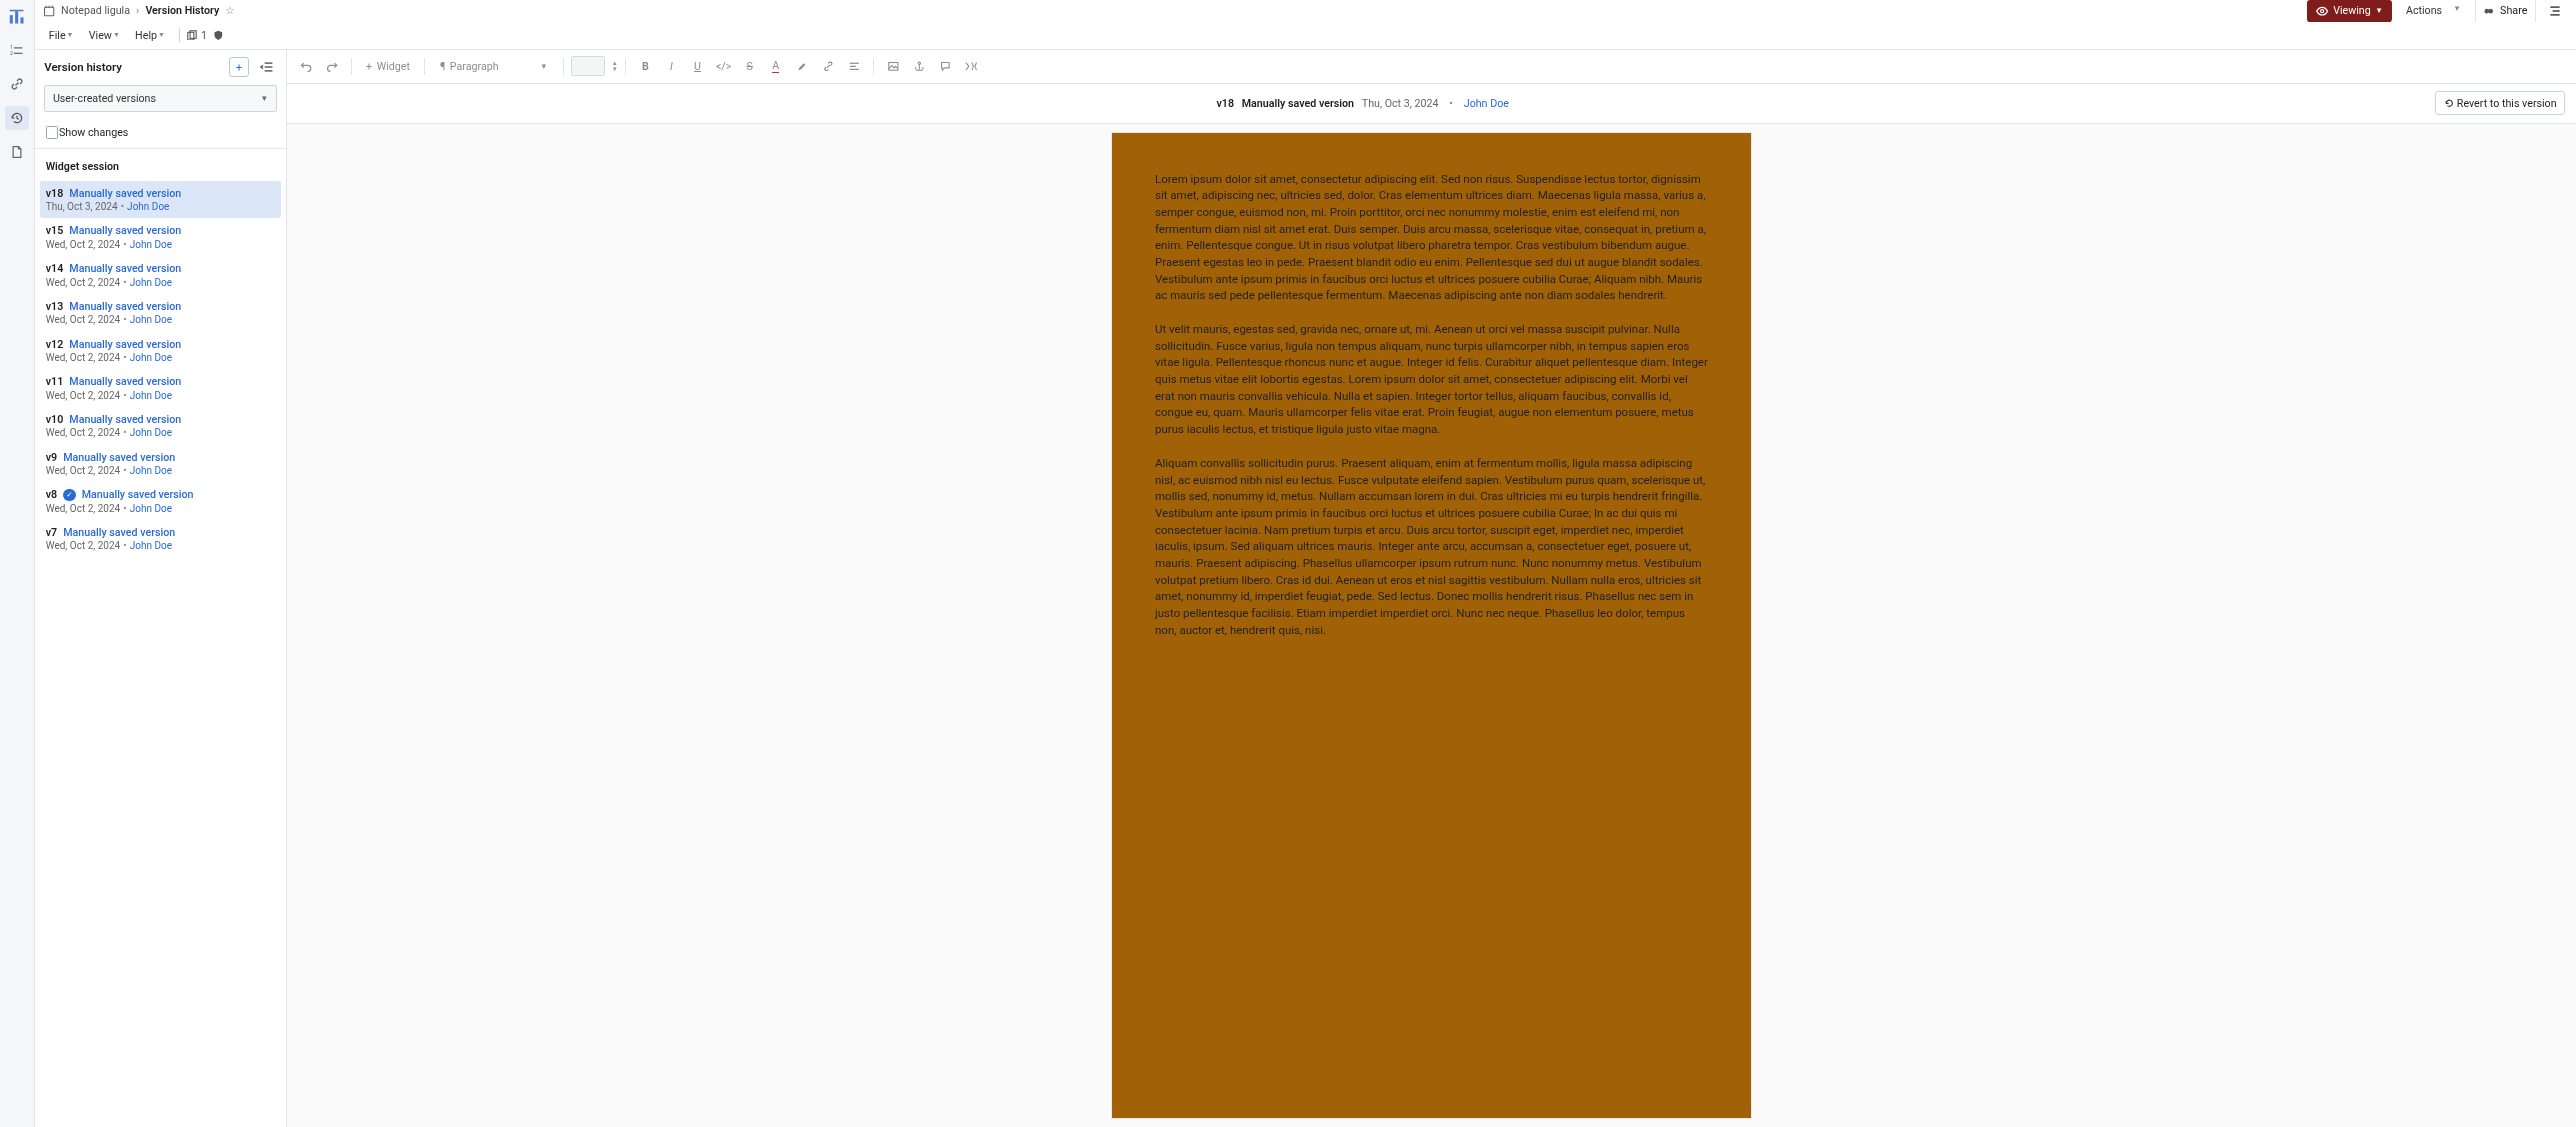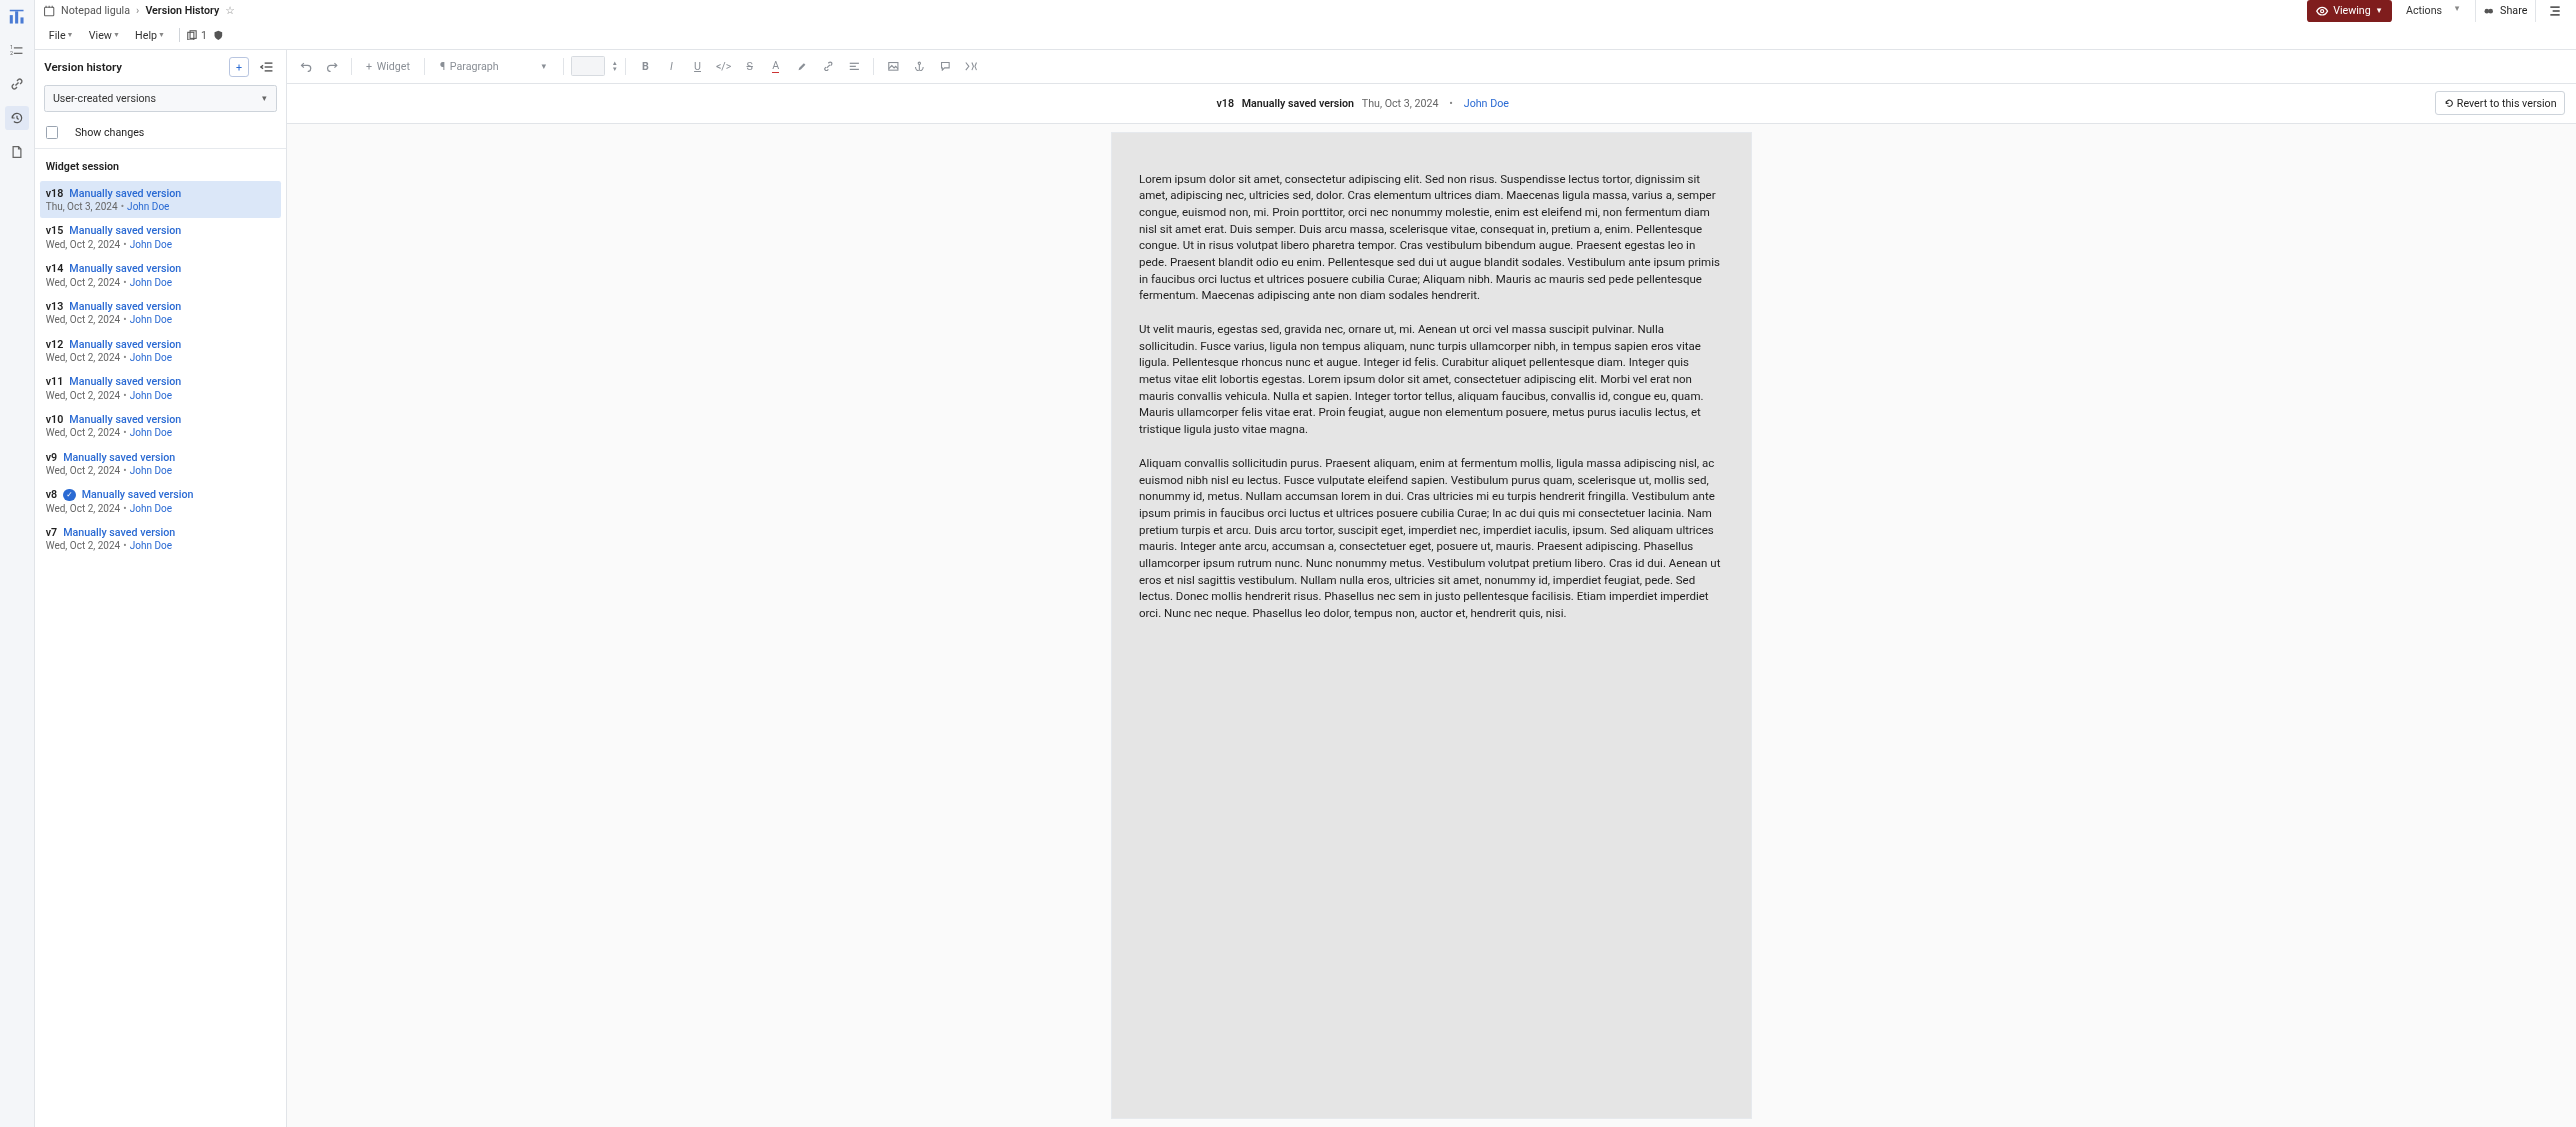--- a/index.html
+++ b/index.html
@@ -26,21 +26,21 @@
 .menubar .divider { width: 0.8px; height: 14px; background: #d0d4d9; margin: 0 4.6px;}
 .menubar .copy-ind { display: flex; align-items: center; gap: 3.1px; color: #555;}
 .content-row { flex: 1; display: flex; overflow: hidden;}
 .sidebar { width: 252px; border-right: 0.8px solid #e1e4e8; display: flex; flex-direction: column;}
 .sidebar-head { display: flex; align-items: center; padding: 7.7px 9.2px; gap: 7.7px;}
 .sidebar-head .title { font-weight: 600; font-size: 11.5px; flex: 1;}
 .add-btn { width: 20px; height:20px; border:0.8px solid #b8c5e0; color:#2a6ad3; border-radius:3.1px; display:flex;align-items:center;justify-content:center; cursor:pointer;}
 .collapse-btn { color:#555; cursor:pointer; padding:3.1px;}
 .filter-row { padding: 0 9.2px 7.7px 9.2px;}
 .filter-select { width:100%; border:0.8px solid #cdd3da; background:#f7f8fa; padding:6.1px 7.7px; border-radius:2.3px; display:flex; justify-content:space-between; align-items:center; cursor:pointer; color:#333;}
-.showchanges-row { display:flex; align-items:center; gap:17px; padding: 6.1px 10.7px 9.2px 10.7px; border-bottom:0.8px solid #e6e9ed;}
+.showchanges-row { display:flex; align-items:center; gap:1px; padding: 6.1px 10.7px 9.2px 10.7px; border-bottom:0.8px solid #e6e9ed;}
 .checkbox { width:12.3px; height:12.3px; border:0.8px solid #9aa4b1; border-radius:1.5px;}
 .versions { flex:1; overflow-y:auto; padding: 7.7px 4.6px;}
 .session-label { font-weight:600; padding: 3.1px 6.1px 7.7px 6.1px;}
 .vitem { padding: 6.1px 6.1px; border-radius:2.3px; cursor:pointer;}
 .vitem.selected { background:#dbe7f8;}
 .vitem .line1 { display:flex; align-items:center; gap:6.1px;}
 .vitem .vnum { font-weight:600;}
 .vitem .vtitle { color:#2a6ad3; font-weight:500;}
 .vitem.selected .vtitle { color:#2a6ad3;}
 .vitem .line2 { color:#666; font-size:10px; margin-top:1.5px;}
@@ -56,21 +56,21 @@
 .size-input { width:34px; height:20px; border:0.8px solid #d7dbe0; background:#f4f5f7; border-radius:1.5px;}
 .stepper { display:flex; flex-direction:column; gap:0; color:#8a8f96; font-size:6.1px; line-height:6.1px; padding-left:3.1px;}
 .version-banner { display:flex; align-items:center; padding:7.7px 10.7px; gap:7.7px; border-bottom:0.8px solid #e1e4e8;}
 .version-banner .center { flex:1; display:flex; justify-content:center; gap:7.7px; align-items:center;}
 .version-banner .vb-num { font-weight:600;}
 .version-banner .vb-title { font-weight:600;}
 .version-banner .vb-date { color:#666;}
 .version-banner .vb-author { color:#2a6ad3;}
 .revert-btn { border:0.8px solid #cdd3da; border-radius:3.1px; padding:4.6px 7.7px; display:flex; align-items:center; gap:2px; cursor:pointer; background:#fff;}
 .doc-scroll { flex:1; overflow:auto; background:#fafafa; display:flex; justify-content:center; padding:7.7px 0;}
-.page { width: 641px; min-height:690px; background:#e5e5e5; border:0.8px solid #e6e9ed; padding: 38px 27px; line-height:1.45; font-size:11.5px; color:#222;}
+.page { width: 641px; min-height:690px; background:#a16207; border:0.8px solid #e6e9ed; padding: 38px 43px; line-height:1.45; font-size:11.5px; color:#222;}
 .page p { margin-bottom: 17px; text-align:left;}
 svg { display:block;}
 ::-webkit-scrollbar { width:7.7px;}
 ::-webkit-scrollbar-thumb { background:#c7ccd3; border-radius:3.8px;}
 </style>
 </head>
 <body>
 
 <div class="app">
   <div class="iconbar">

